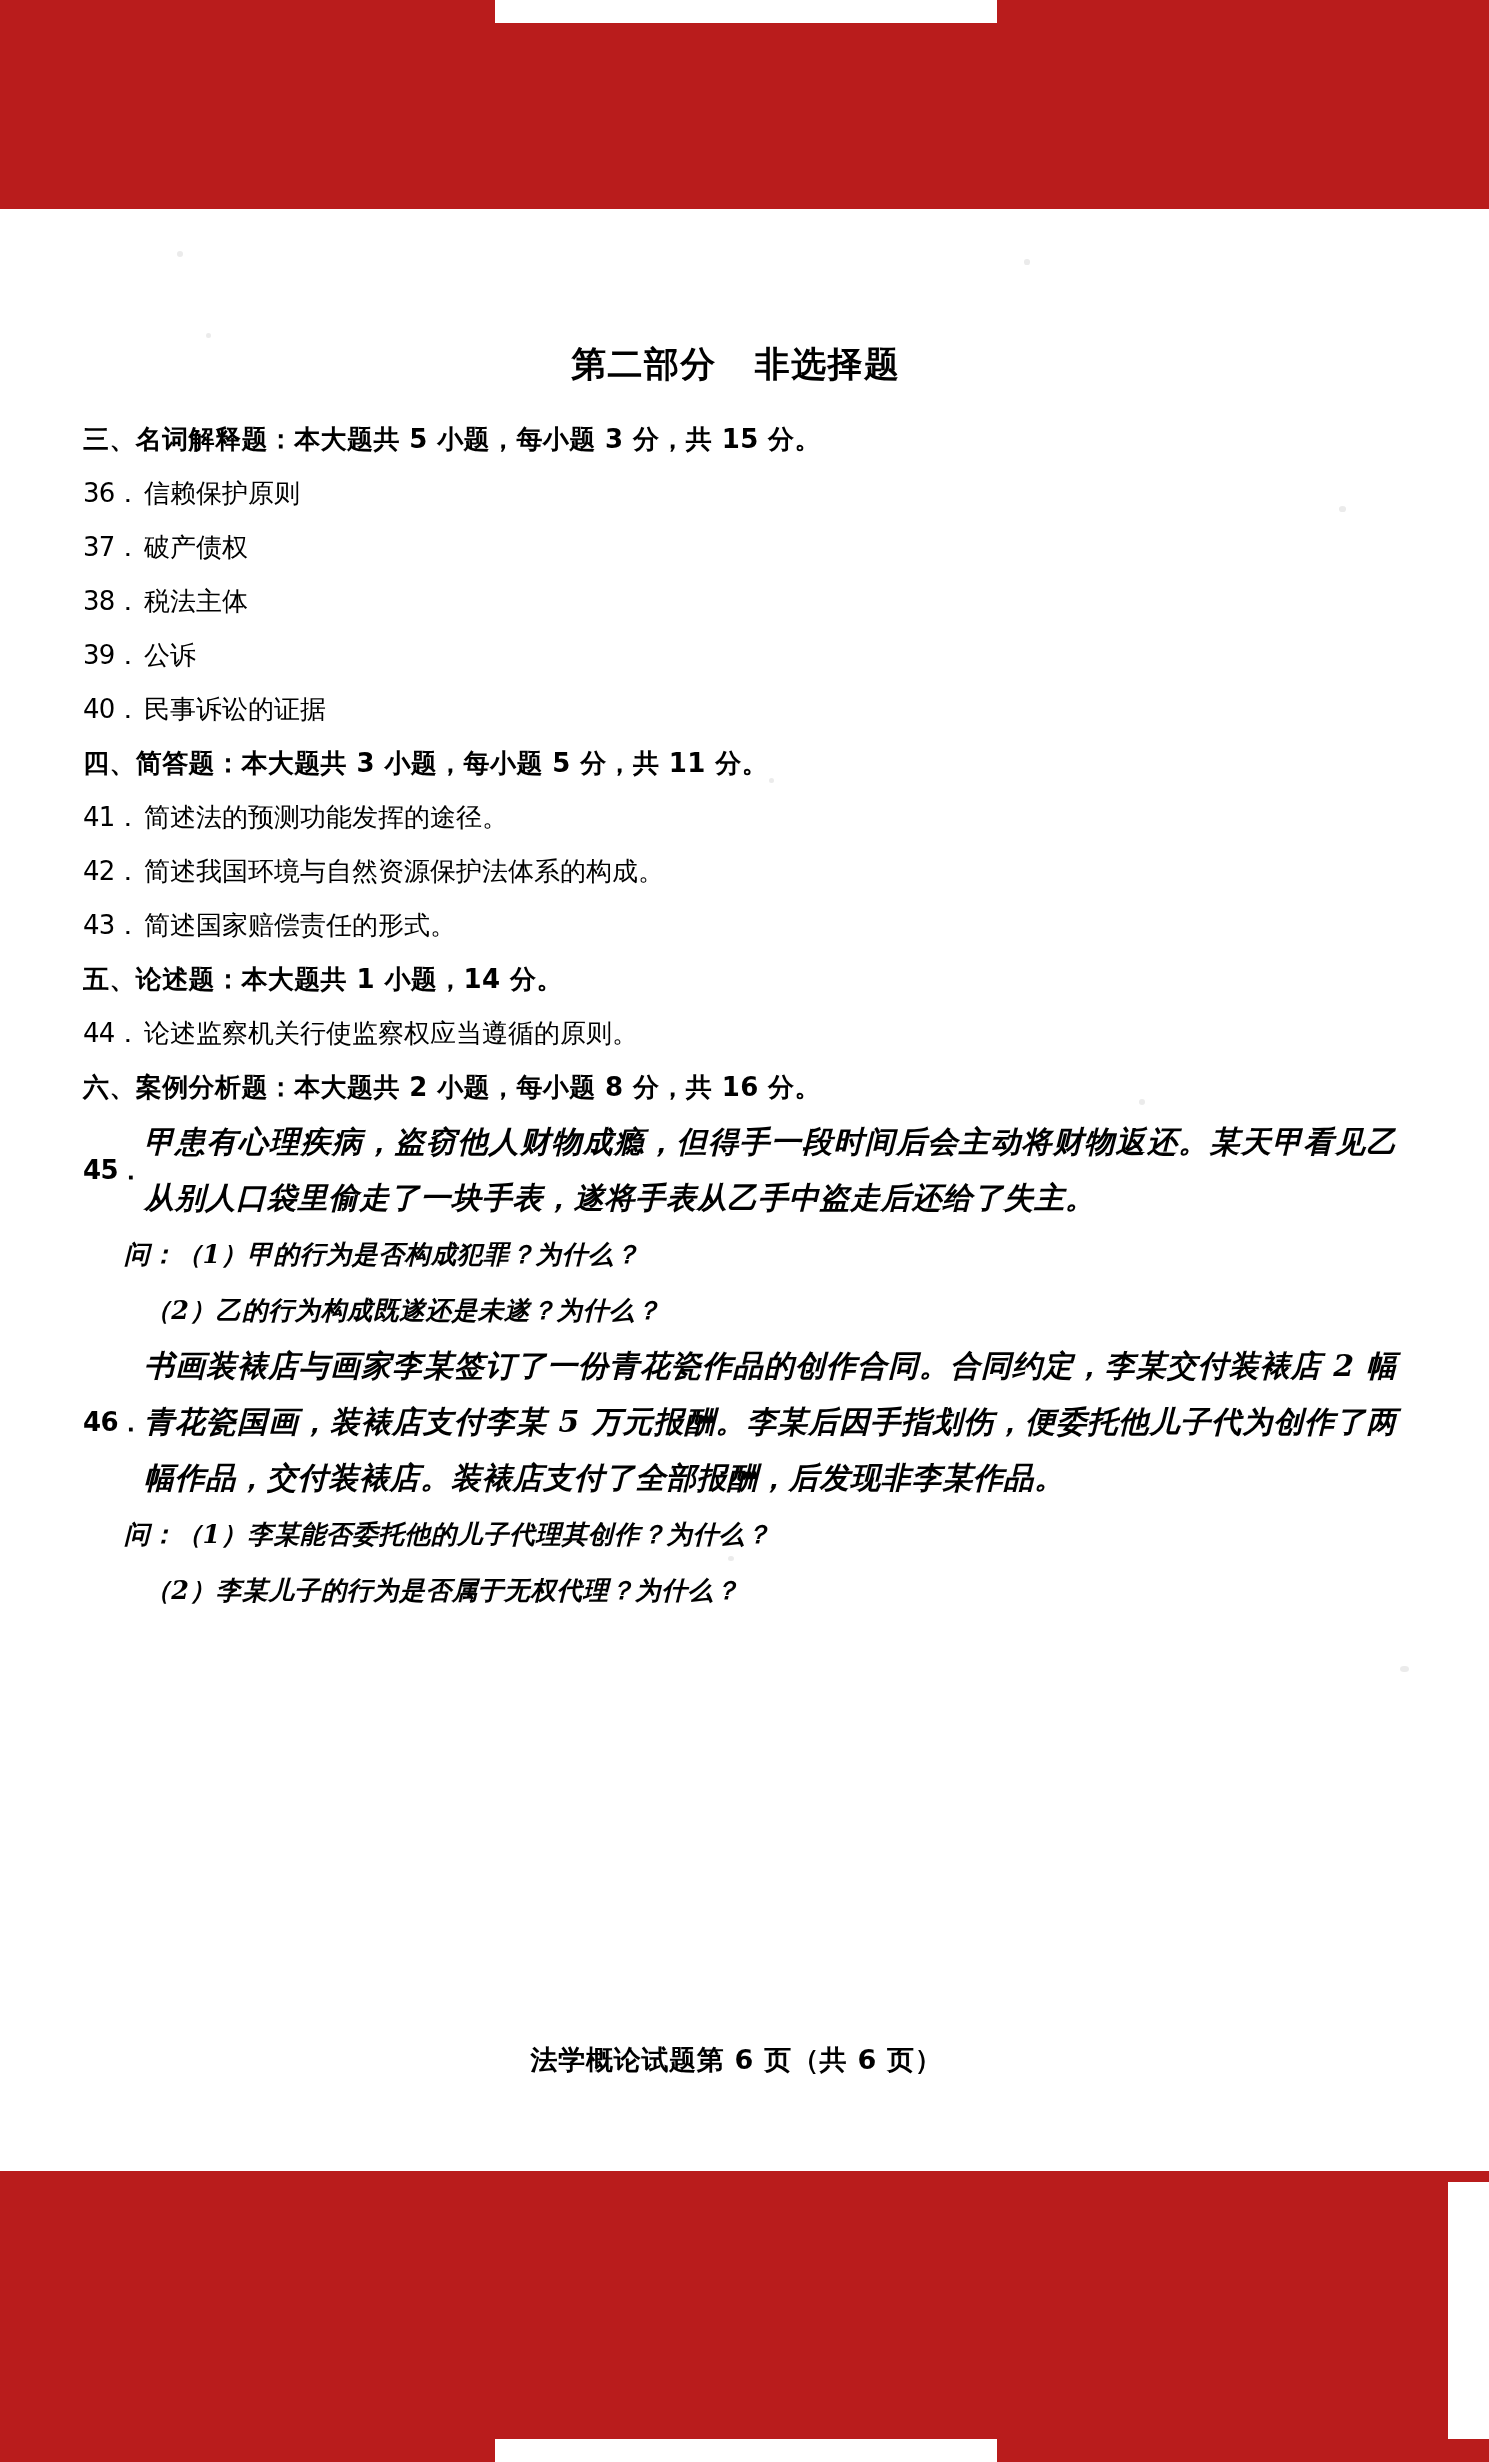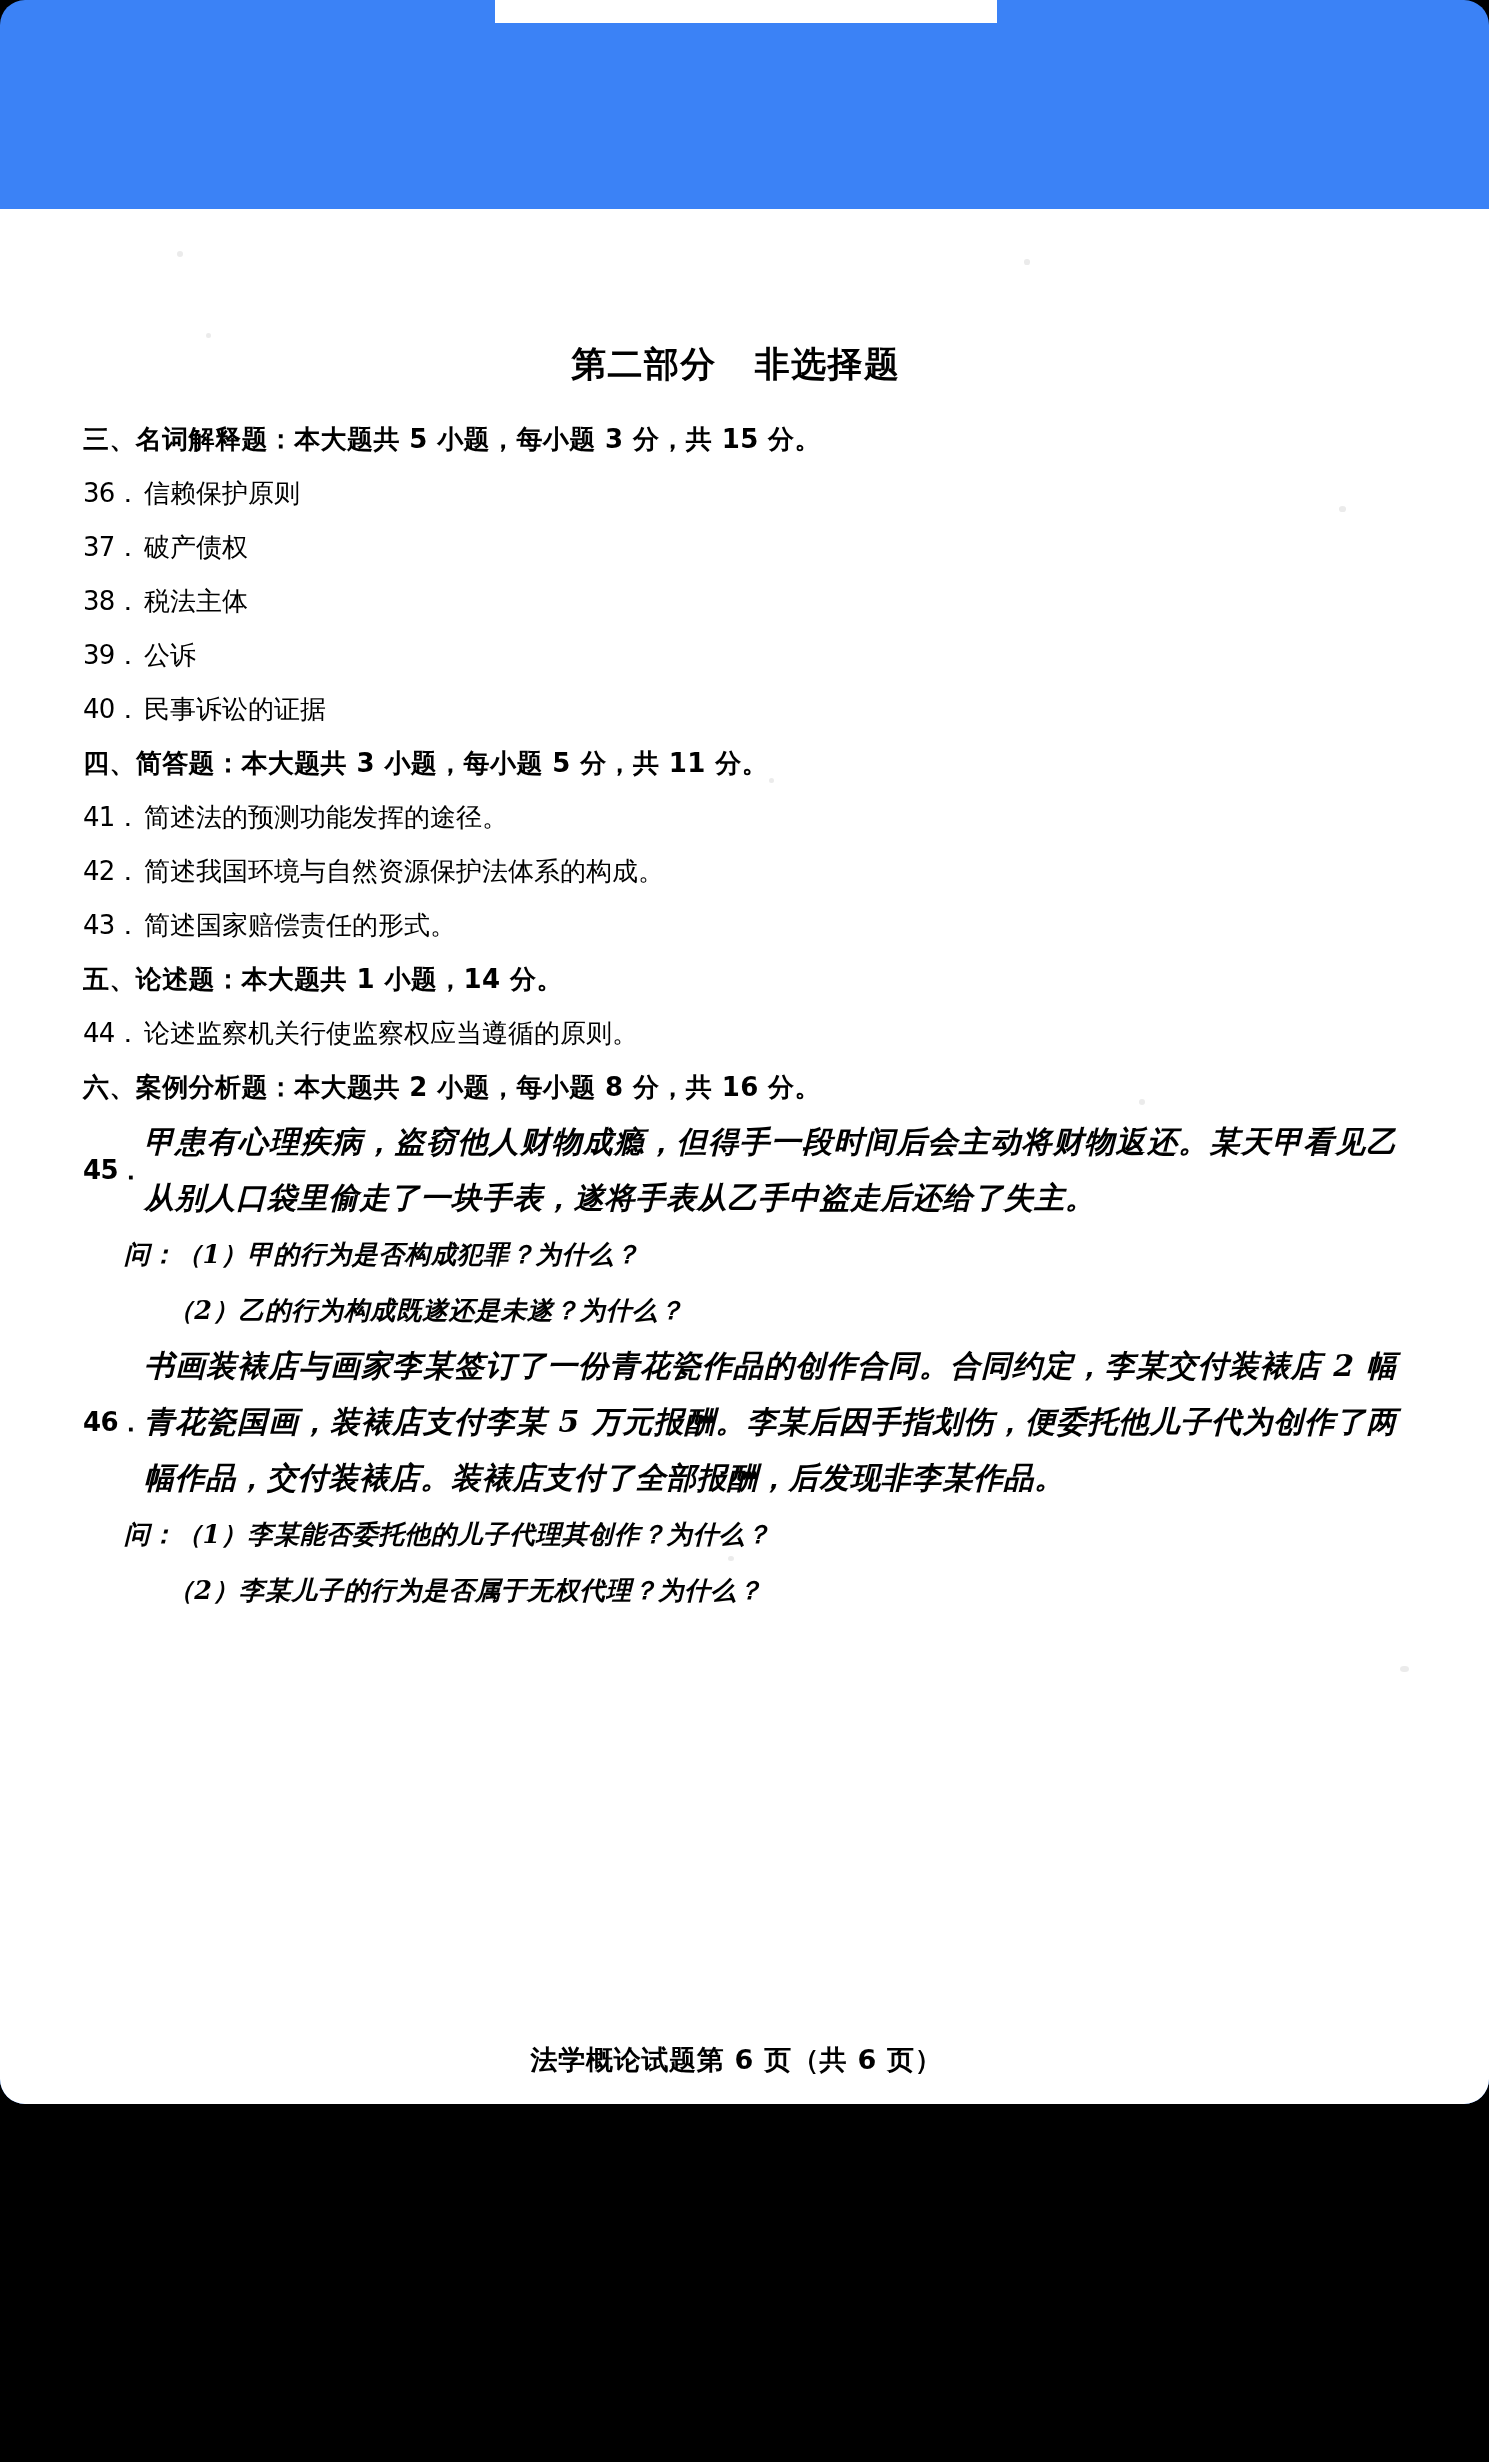--- a/index.html
+++ b/index.html
@@ -8,24 +8,23 @@
     width:1489px;
     height:2462px;
     background:#000000;
     font-family:"DejaVu Sans", sans-serif;
   }
 
   
   #scan-frame {
     position:relative;
     width:1489px;
-    height:2104px;
-    background:#3b82f6;
+    height:2462px;
+    background:#b91c1c;
     overflow:hidden;
-    border-radius:25px;
   }
 
   
   .notch-top {
     position:absolute;
     left:495px;
     top:0;
     width:502px;
     height:23px;
     background:#ffffff;
@@ -140,21 +139,21 @@
     line-height:56px;
     text-align:justify;
     text-justify:inter-character;
   }
 
   .subq {
     margin-left:41px;
     font-size:25.5px;
     line-height:56px;
   }
-  .subq.indent2 { margin-left:85px; }
+  .subq.indent2 { margin-left:62px; }
 
   .first-line-top { margin-top:24px; }
 
   #footer {
     position:absolute;
     left:0;
     right:16px;
     top:1833px;
     text-align:center;
     font-size:27px;

